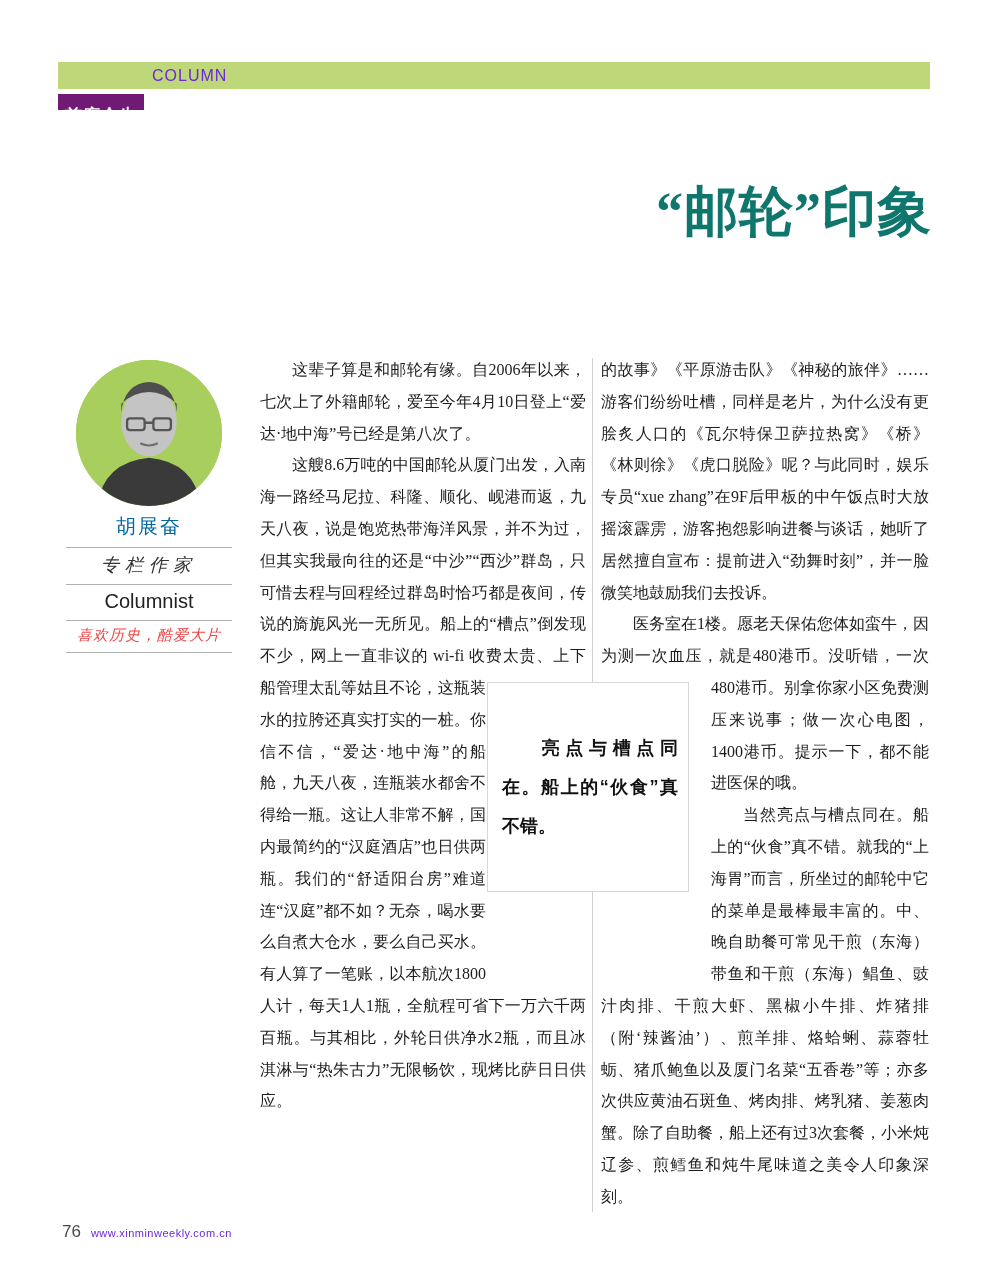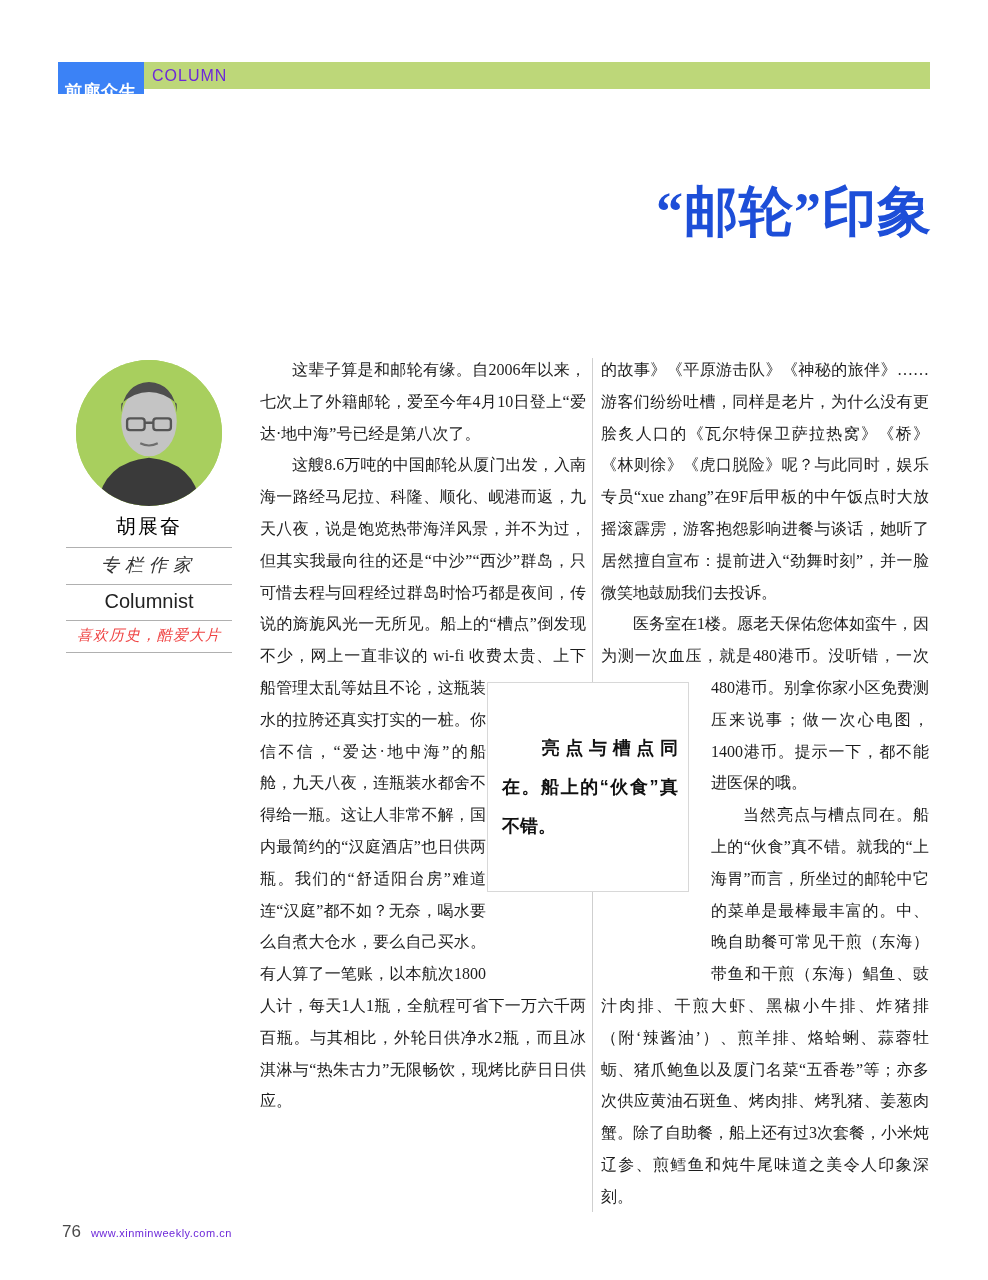--- a/index.html
+++ b/index.html
@@ -9,48 +9,49 @@
     background:#ffffff; overflow:hidden;
     font-family:"Liberation Serif","DejaVu Serif",serif;
     color:#1c1c1c;
   }
   
   .header-bar {
     position:absolute; left:58px; top:62px; width:872px; height:27px;
     background:#bdd779; display:flex; align-items:stretch;
   }
   .header-label {
-    background:#3b82f6; color:#ffffff; font-weight:bold;
-    font-size:17px; line-height:27px; padding:16px 7px; letter-spacing:1px;
+    background:#701a75; color:#ffffff; font-weight:bold;
+    font-size:17px; line-height:27px; padding:8px 7px; letter-spacing:1px;
     font-family:"Liberation Serif","DejaVu Serif",serif;
+    margin-top:32px;
   }
   .header-en {
     font-family:"Liberation Sans","DejaVu Sans",sans-serif;
     color:#6d28d9; font-size:16px; line-height:27px; margin-left:8px; letter-spacing:1px;
   }
   
   .article-title {
     position:absolute; right:56px; top:176px; width:600px;
-    text-align:right; font-size:54px; font-weight:900; color:#1d4ed8;
+    text-align:right; font-size:54px; font-weight:900; color:#0f766e;
     font-family:"Liberation Serif","DejaVu Serif",serif; letter-spacing:1px;
   }
   
   .author-photo {
     position:absolute; left:76px; top:360px; width:146px; height:146px;
     border-radius:50%; overflow:hidden; background:#a8cf5e;
   }
   .author-photo svg { display:block; width:100%; height:100%; }
   .author-info {
     position:absolute; left:66px; top:508px; width:166px; text-align:center;
   }
   .author-row { padding:5px 0 7px; border-bottom:1px solid #b0b0b0; }
   .author-row.last { border-bottom:1px solid #b0b0b0; }
   .author-name {
     font-family:Liberation Sans, sans-serif;
-    font-size:20px; color:#000000; letter-spacing:2px;text-align:center;
+    font-size:20px; color:#0369a1; letter-spacing:2px;text-align:center;
   }
   .author-role-cn {
     font-style:italic; font-size:18px; color:#333; letter-spacing:6px;
   }
   .author-role-en {
     font-family:"Liberation Sans","DejaVu Sans",sans-serif;
     font-size:20px; color:#222;
   }
   .author-tagline {
     font-style:italic; font-size:15px; color:#ef4444; letter-spacing:1px;

